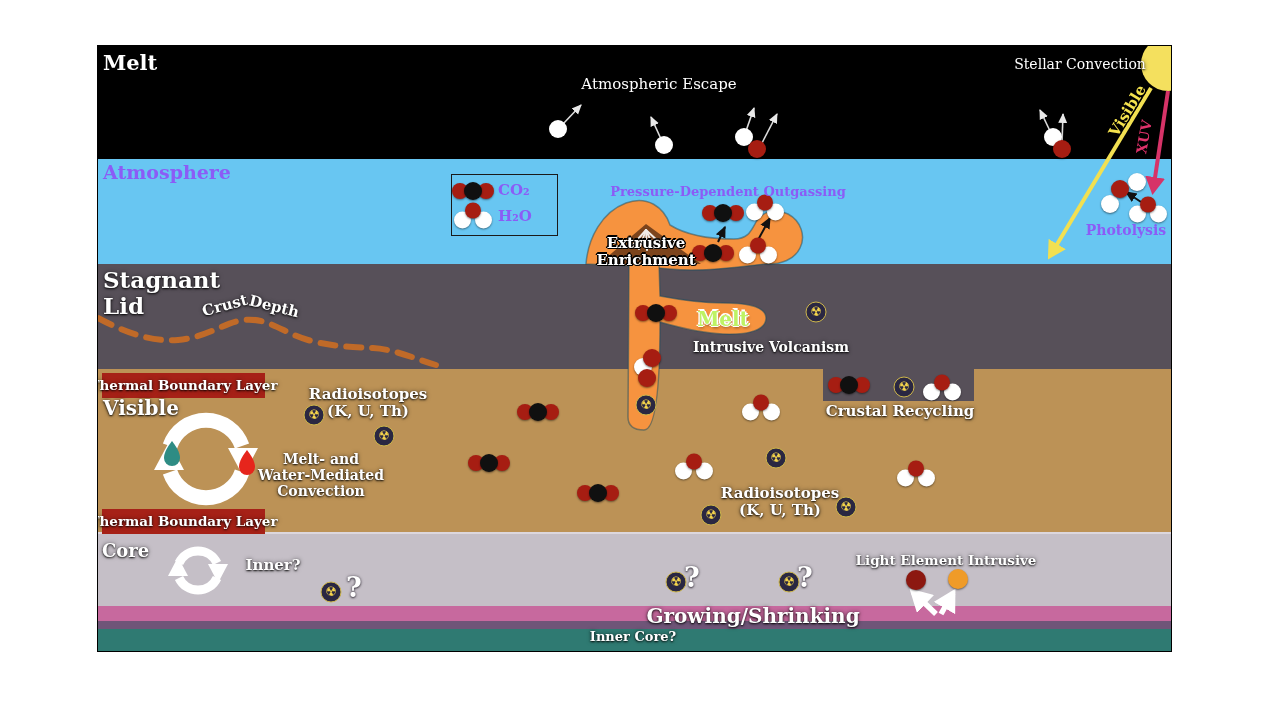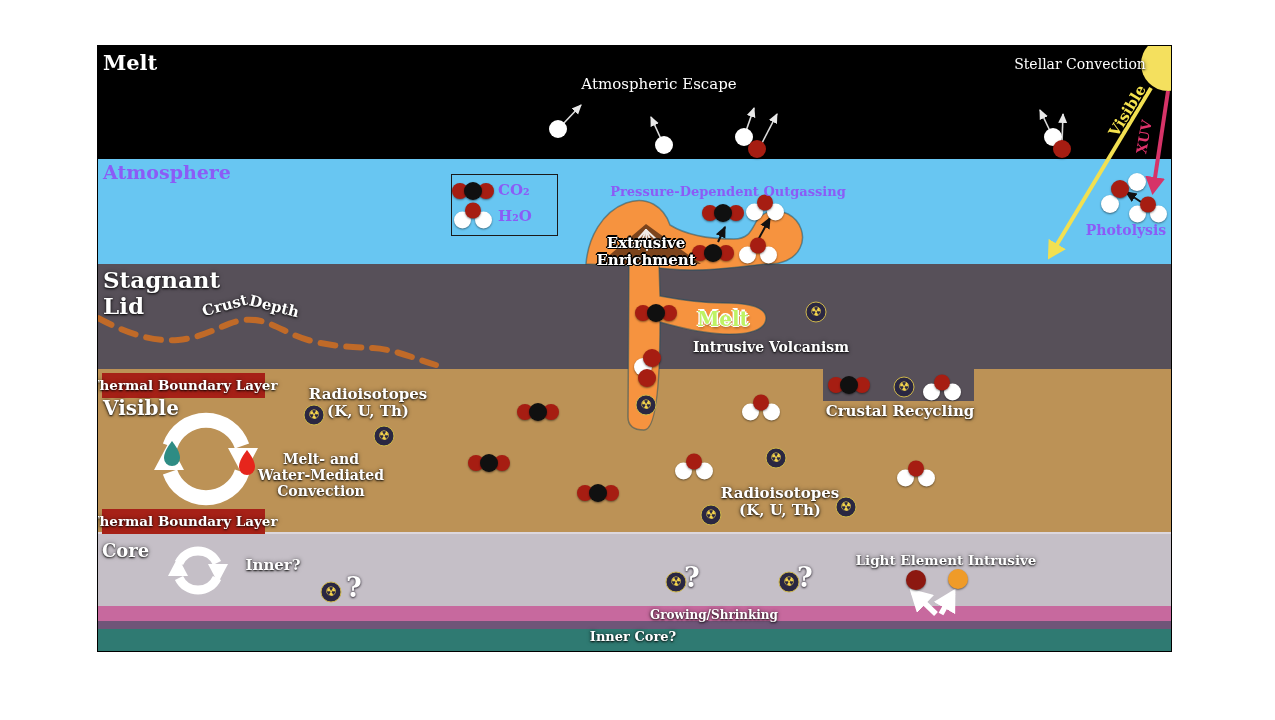--- a/index.html
+++ b/index.html
@@ -181,21 +181,21 @@
   </span>
   <span class="t w" style="left:682px;top:456px;font-size:15px;">
     <span>Radioisotopes</span><br>
     <span>(K, U, Th)</span>
   </span>
   <span class="t w" style="left:802px;top:366px;font-size:15px;">Crustal Recycling</span>
 
   <span class="t w tl" style="left:4px;top:495px;font-size:18px;">Core</span>
   <span class="t w" style="left:175px;top:520px;font-size:15px;">Inner?</span>
   <span class="t w" style="left:848px;top:515px;font-size:13.5px;">Light Element Intrusive</span>
-  <span class="t w" style="left:616px;top:570px;font-size:12px;">Growing/Shrinking</span>
+  <span class="t w" style="left:655px;top:570px;font-size:20px;">Growing/Shrinking</span>
   <span class="t w" style="left:535px;top:591px;font-size:13px;">Inner Core?</span>
 <div class="p co2" style="left: 375px; top: 145px;">
       <i class="a ar"></i>
       <i class="a ak"></i>
       <i class="a ar"></i>
     </div>
     <div class="p co2" style="left: 625px; top: 167px;">
       <i class="a ar"></i>
       <i class="a ak"></i>
       <i class="a ar"></i>

